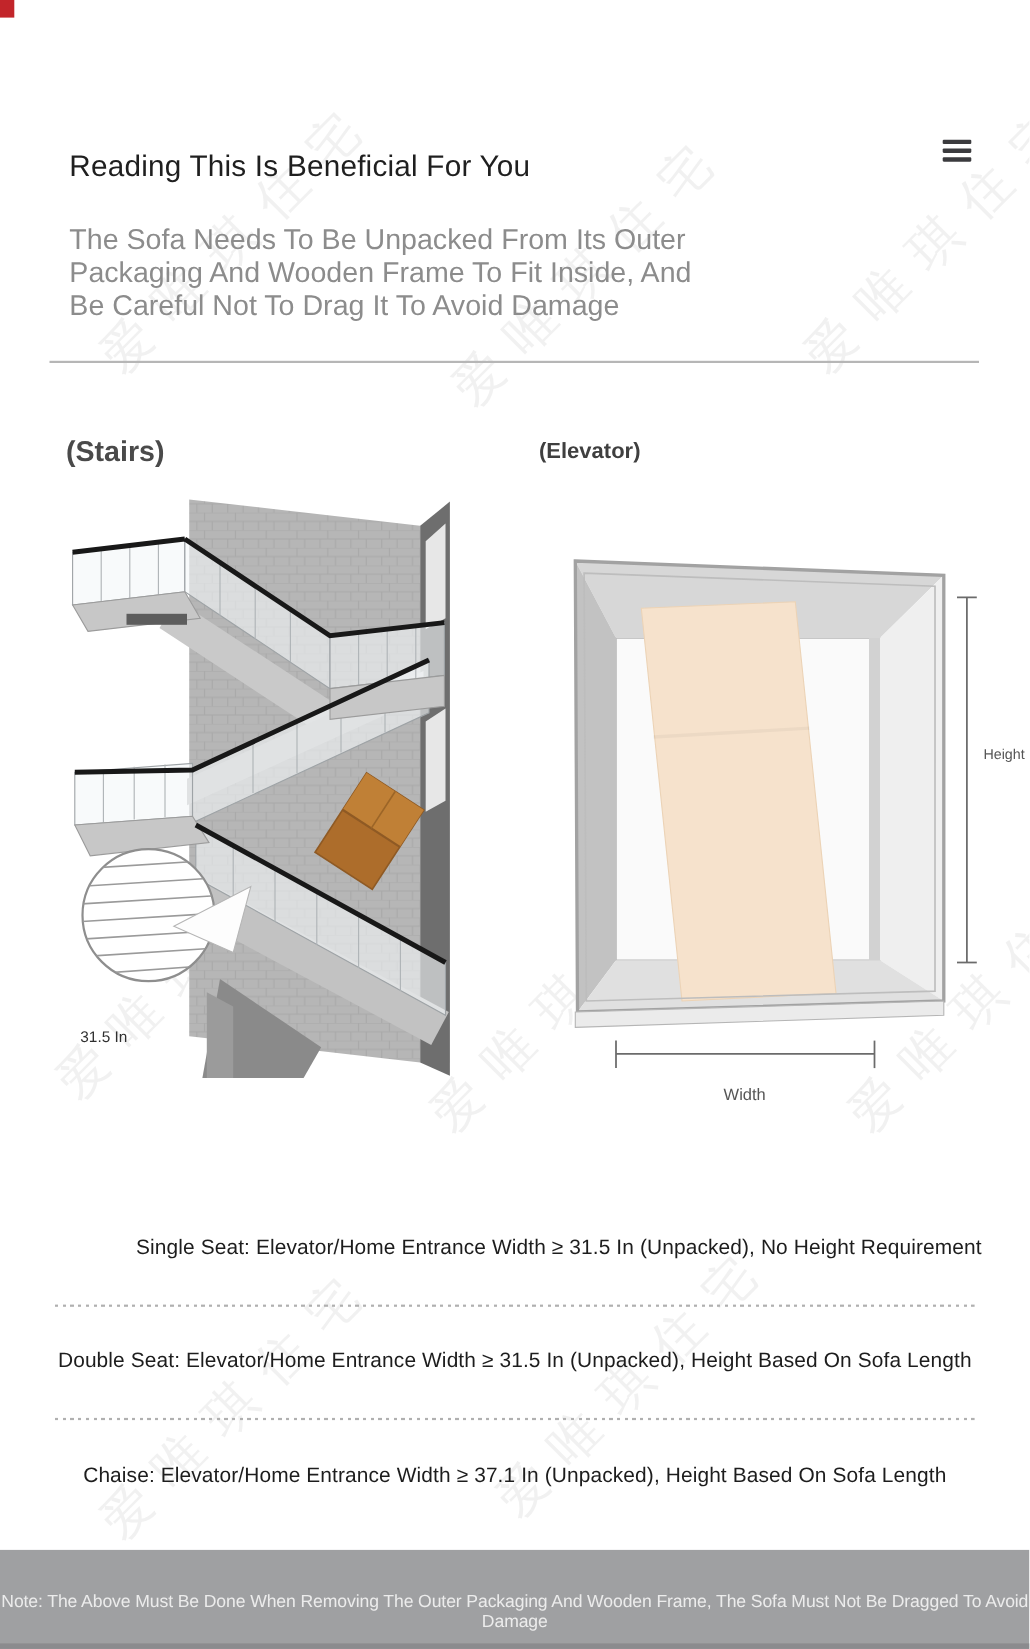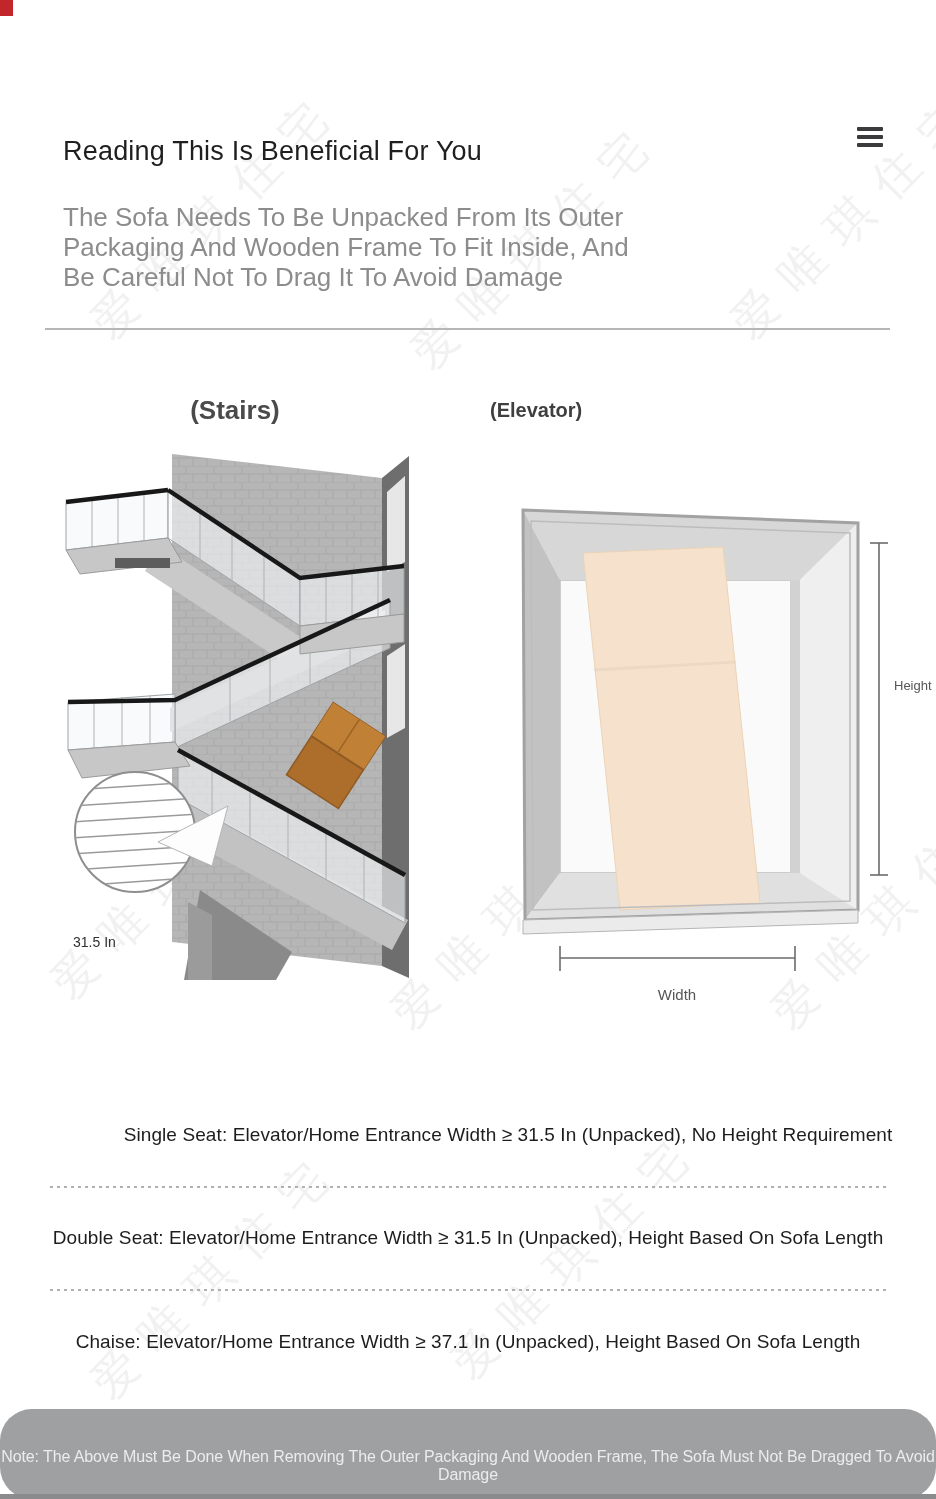--- a/index.html
+++ b/index.html
@@ -10,36 +10,36 @@
   
   .red-corner{position:absolute;left:0;top:0;width:13px;height:16px;background:#c2252a;}
   
   .menu{position:absolute;left:857px;top:127px;width:26px;height:20px;cursor:pointer;}
   .menu .bar{width:26px;height:4px;background:#3b3b3e;border-radius:1px;margin-bottom:4px;}
   
   .title{position:absolute;left:63px;top:136px;font-size:27px;font-weight:400;color:#1f1f1f;letter-spacing:.2px;}
   .subtitle{position:absolute;left:63px;top:202px;font-size:26px;line-height:30px;font-weight:400;color:#8c8c8c;}
   .divider{position:absolute;left:45px;top:328px;width:845px;height:0;border-top:2px solid #b6b6b6;}
   
-  .stairs-label{position:absolute;left:60px;top:395px;width:350px;text-align:center;font-size:26px;font-weight:700;color:#4a4a4a;}
+  .stairs-label{position:absolute;left:60px;top:395px;width:350px;text-align:left;font-size:26px;font-weight:700;color:#4a4a4a;}
   .elevator-label{position:absolute;left:490px;top:399px;width:400px;font-size:20px;font-weight:700;color:#3f3f3f;}
   
   .stairs-svg{position:absolute;left:60px;top:450px;width:350px;height:530px;}
   .elevator-svg{position:absolute;left:490px;top:490px;width:446px;height:530px;}
   
   .req{position:absolute;left:0;width:936px;text-align:center;font-size:19px;font-weight:500;color:#1d1d1d;letter-spacing:.1px;}
   .req1{top:1124px;padding-left:40px;}
   .req2{top:1227px;}
   .req3{top:1331px;}
   .dashed{position:absolute;left:50px;width:836px;height:2px;
     background:repeating-linear-gradient(90deg,#b0b0b0 0 3px,transparent 3px 7px);}
   .dash1{top:1186px;}
   .dash2{top:1289px;}
   
-  .footer{position:absolute;left:0;top:1409px;width:936px;height:90px;background:#9fa0a2;border-radius:32px;}
+  .footer{position:absolute;left:0;top:1409px;width:936px;height:90px;background:#9fa0a2;}
   .footer-text{position:absolute;left:0;top:39px;width:936px;text-align:center;font-size:16px;font-weight:500;color:#ececec;letter-spacing:-.1px;}
   .footer-edge{position:absolute;left:0;bottom:0;width:936px;height:5px;background:#8b8b8e;}
   
   .wm{position:absolute;white-space:nowrap;font-size:46px;letter-spacing:20px;
     color:rgba(140,140,140,0.12);transform:rotate(-45deg);transform-origin:left center;pointer-events:none;}
 </style>
 </head>
 <body>
 
 <div id="page">

